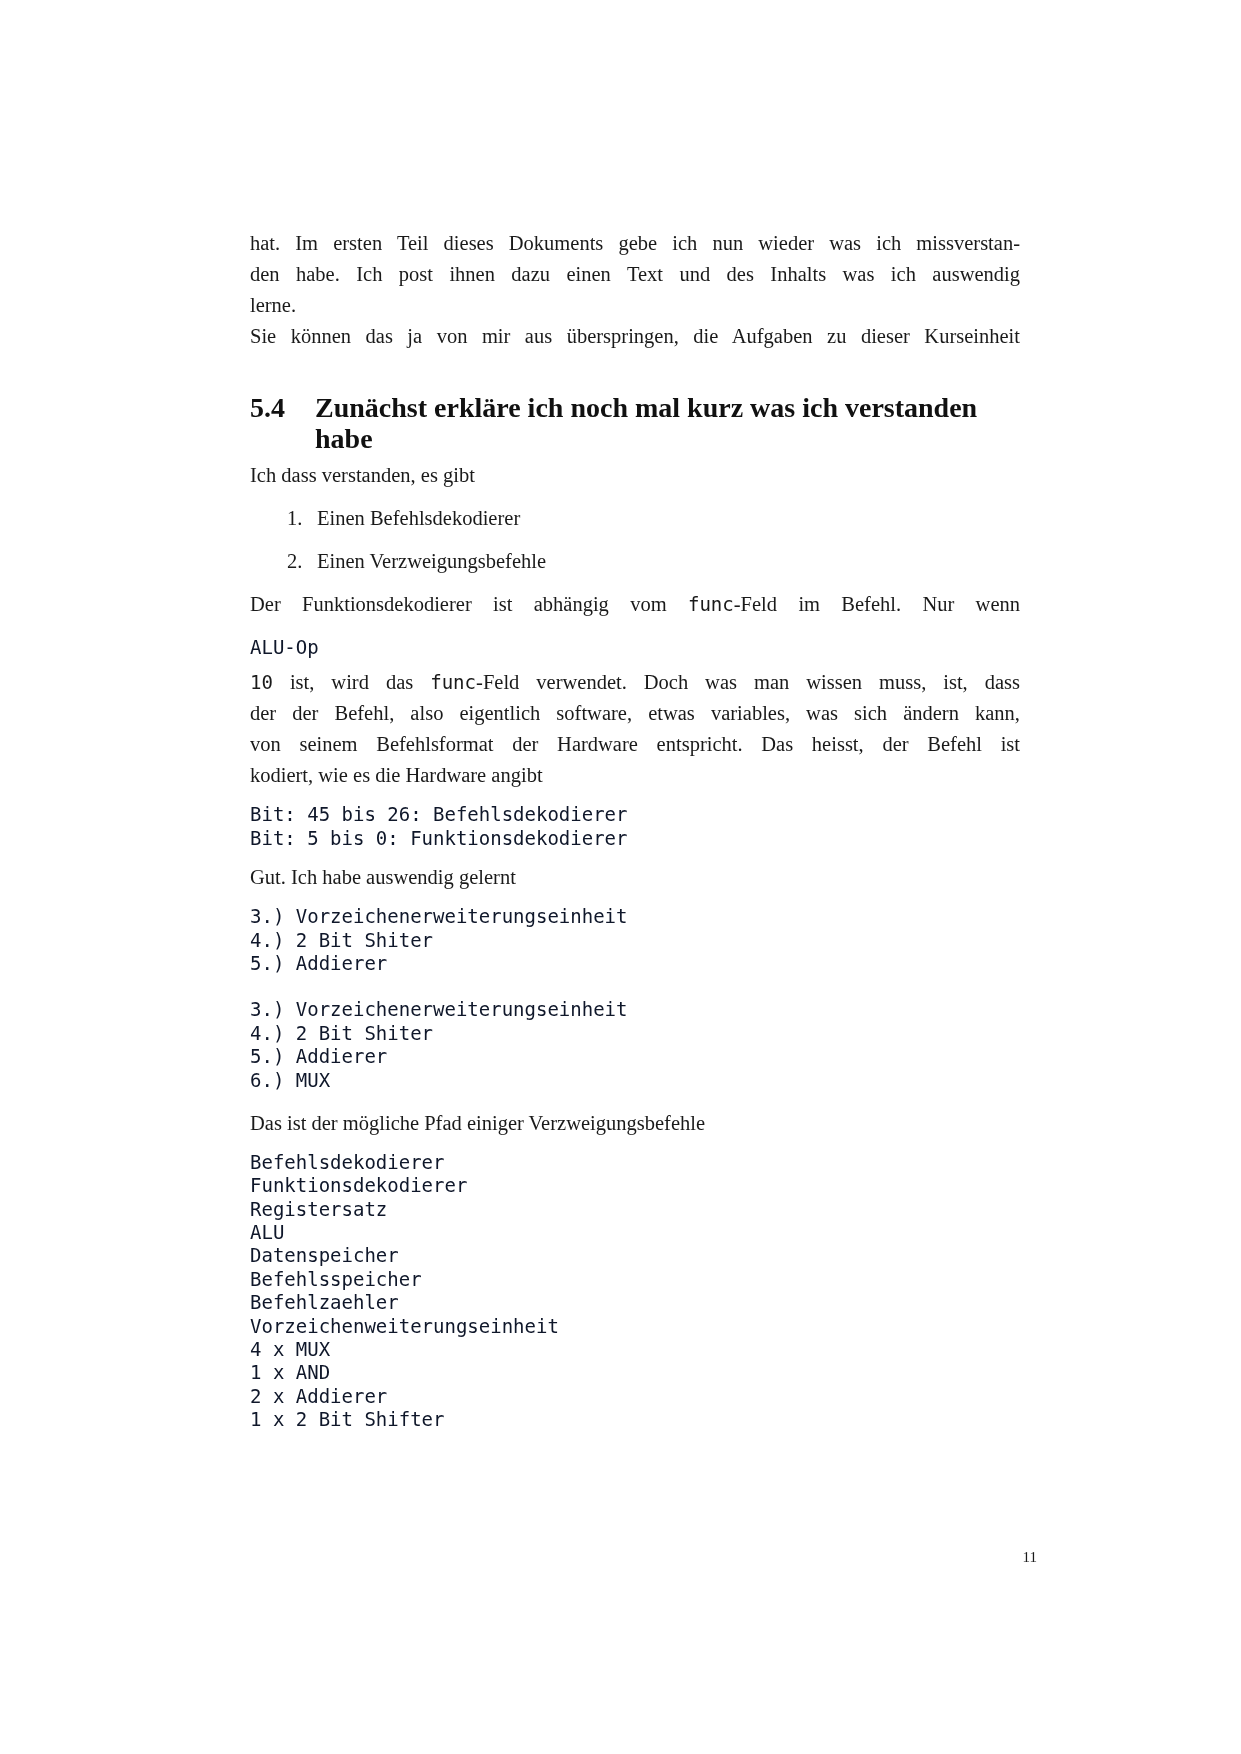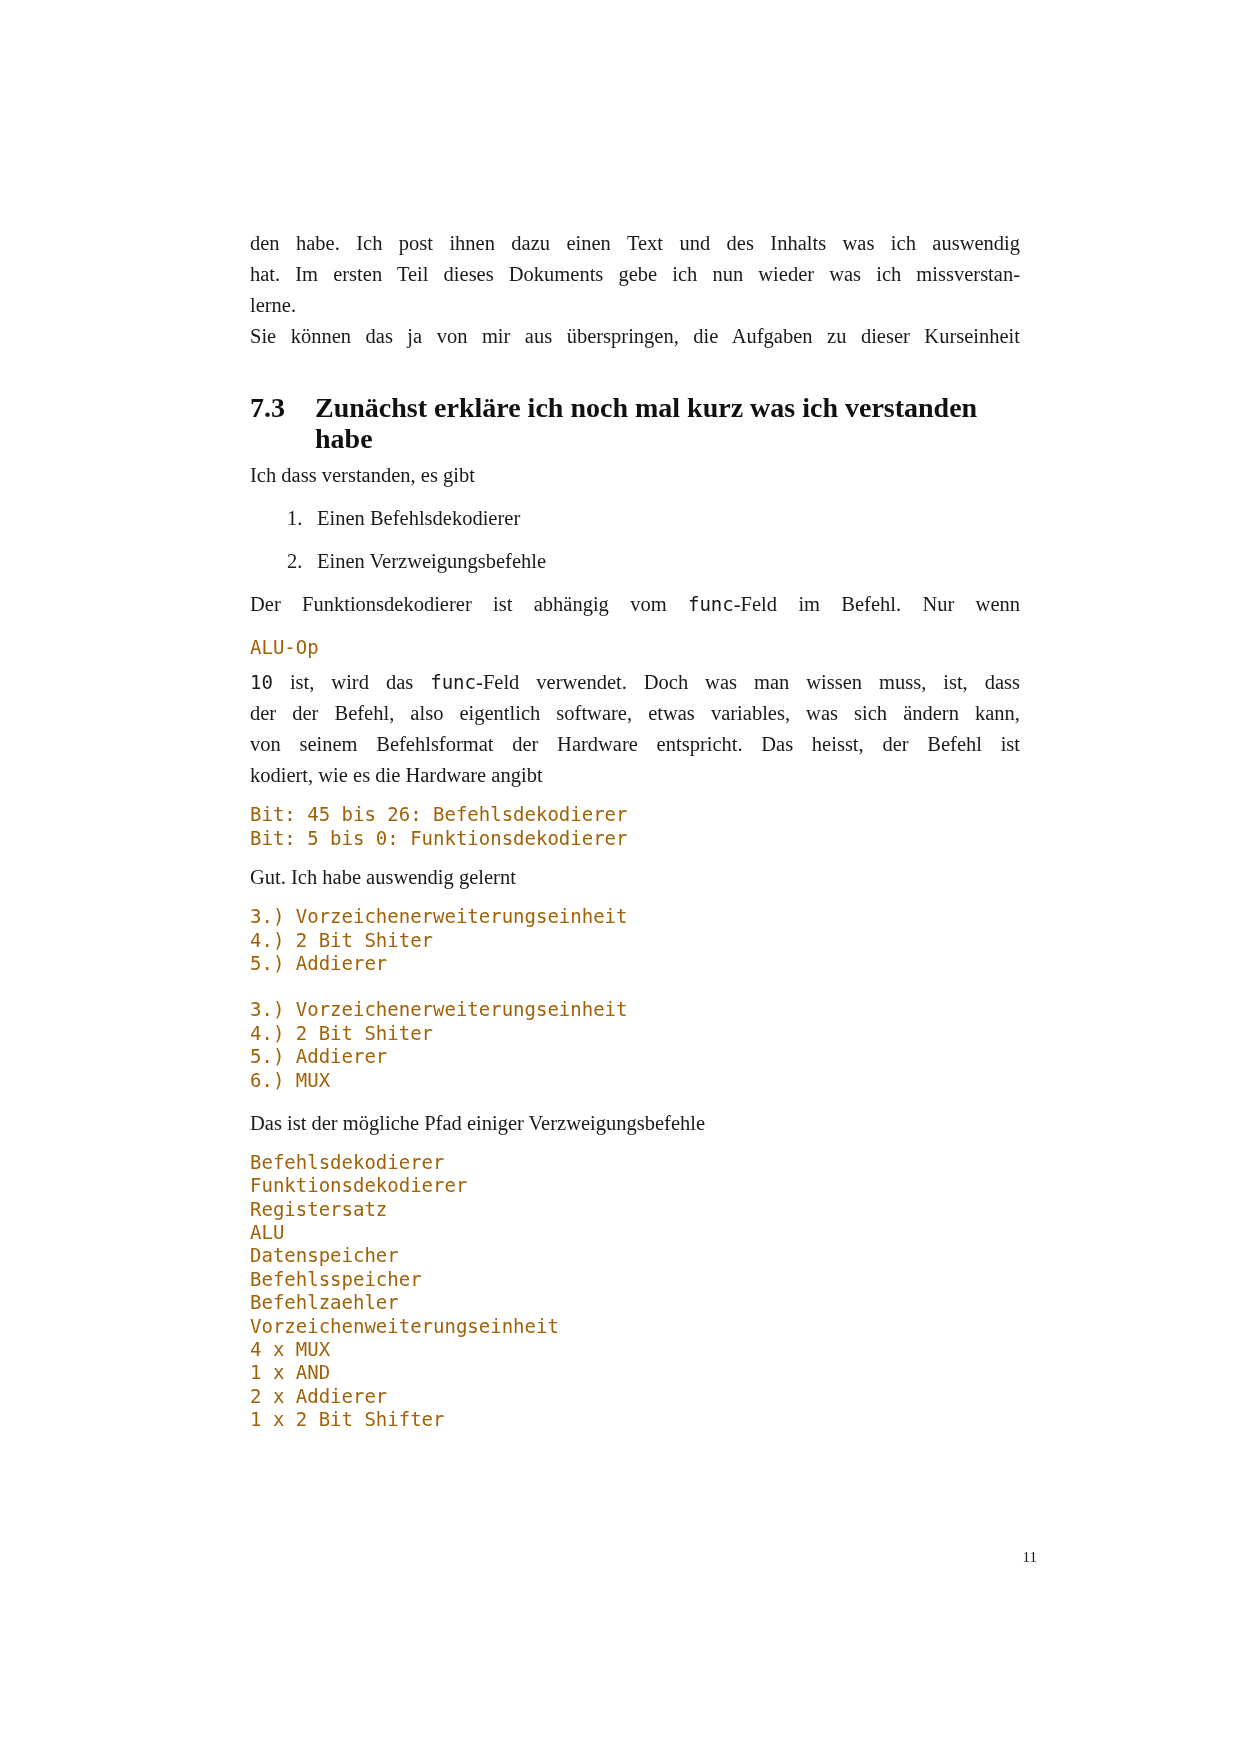--- a/index.html
+++ b/index.html
@@ -37,21 +37,21 @@
   .sec-title { flex:1; }
   
   .olist { margin-top:12px; }
   .li { display:flex; margin-bottom:12px; }
   .li-marker { width:30px; flex:none; margin-left:37px; }
   .li-text { flex:1; }
   
   .code {
     font-family:"DejaVu Sans Mono", monospace;
     font-size:19px; line-height:23.4px;
-    color:#a16207;
+    color:#0f172a;
   }
   .code .pline { height:23.4px; }
   .tt { font-family:"DejaVu Sans Mono", monospace; font-size:0.93em; }
   .mt8  { margin-top:8px; }
   .mt12 { margin-top:12px; }
   .mt16 { margin-top:16px; }
   .mt23 { margin-top:23px; }
   .pagenum {
     position:absolute;
     left:267px; top:1542px;
@@ -60,31 +60,31 @@
     font-size:15px;
   }
 </style>
 </head>
 <body>
 
 <div class="page">
   <div class="textcol">
 
     <div class="para">
+        <div class="jline">hat. Im ersten Teil dieses Dokuments gebe ich nun wieder was ich missverstan-</div>
         <div class="jline">den habe. Ich post ihnen dazu einen Text und des Inhalts was ich auswendig</div>
-        <div class="jline">hat. Im ersten Teil dieses Dokuments gebe ich nun wieder was ich missverstan-</div>
         <div class="pline">lerne.</div>
       </div>
 
     <div class="para">
         <div class="jline">Sie können das ja von mir aus überspringen, die Aufgaben zu dieser Kurseinheit</div>
       </div>
 
     <div class="sec">
-      <div class="sec-num">7.3</div>
+      <div class="sec-num">5.4</div>
       <div class="sec-title">
           <div class="pline">Zunächst erkläre ich noch mal kurz was ich verstanden</div>
           <div class="pline">habe</div>
         </div>
     </div>
 
     <div class="para">
         <div class="pline">Ich dass verstanden, es gibt</div>
       </div>
 

